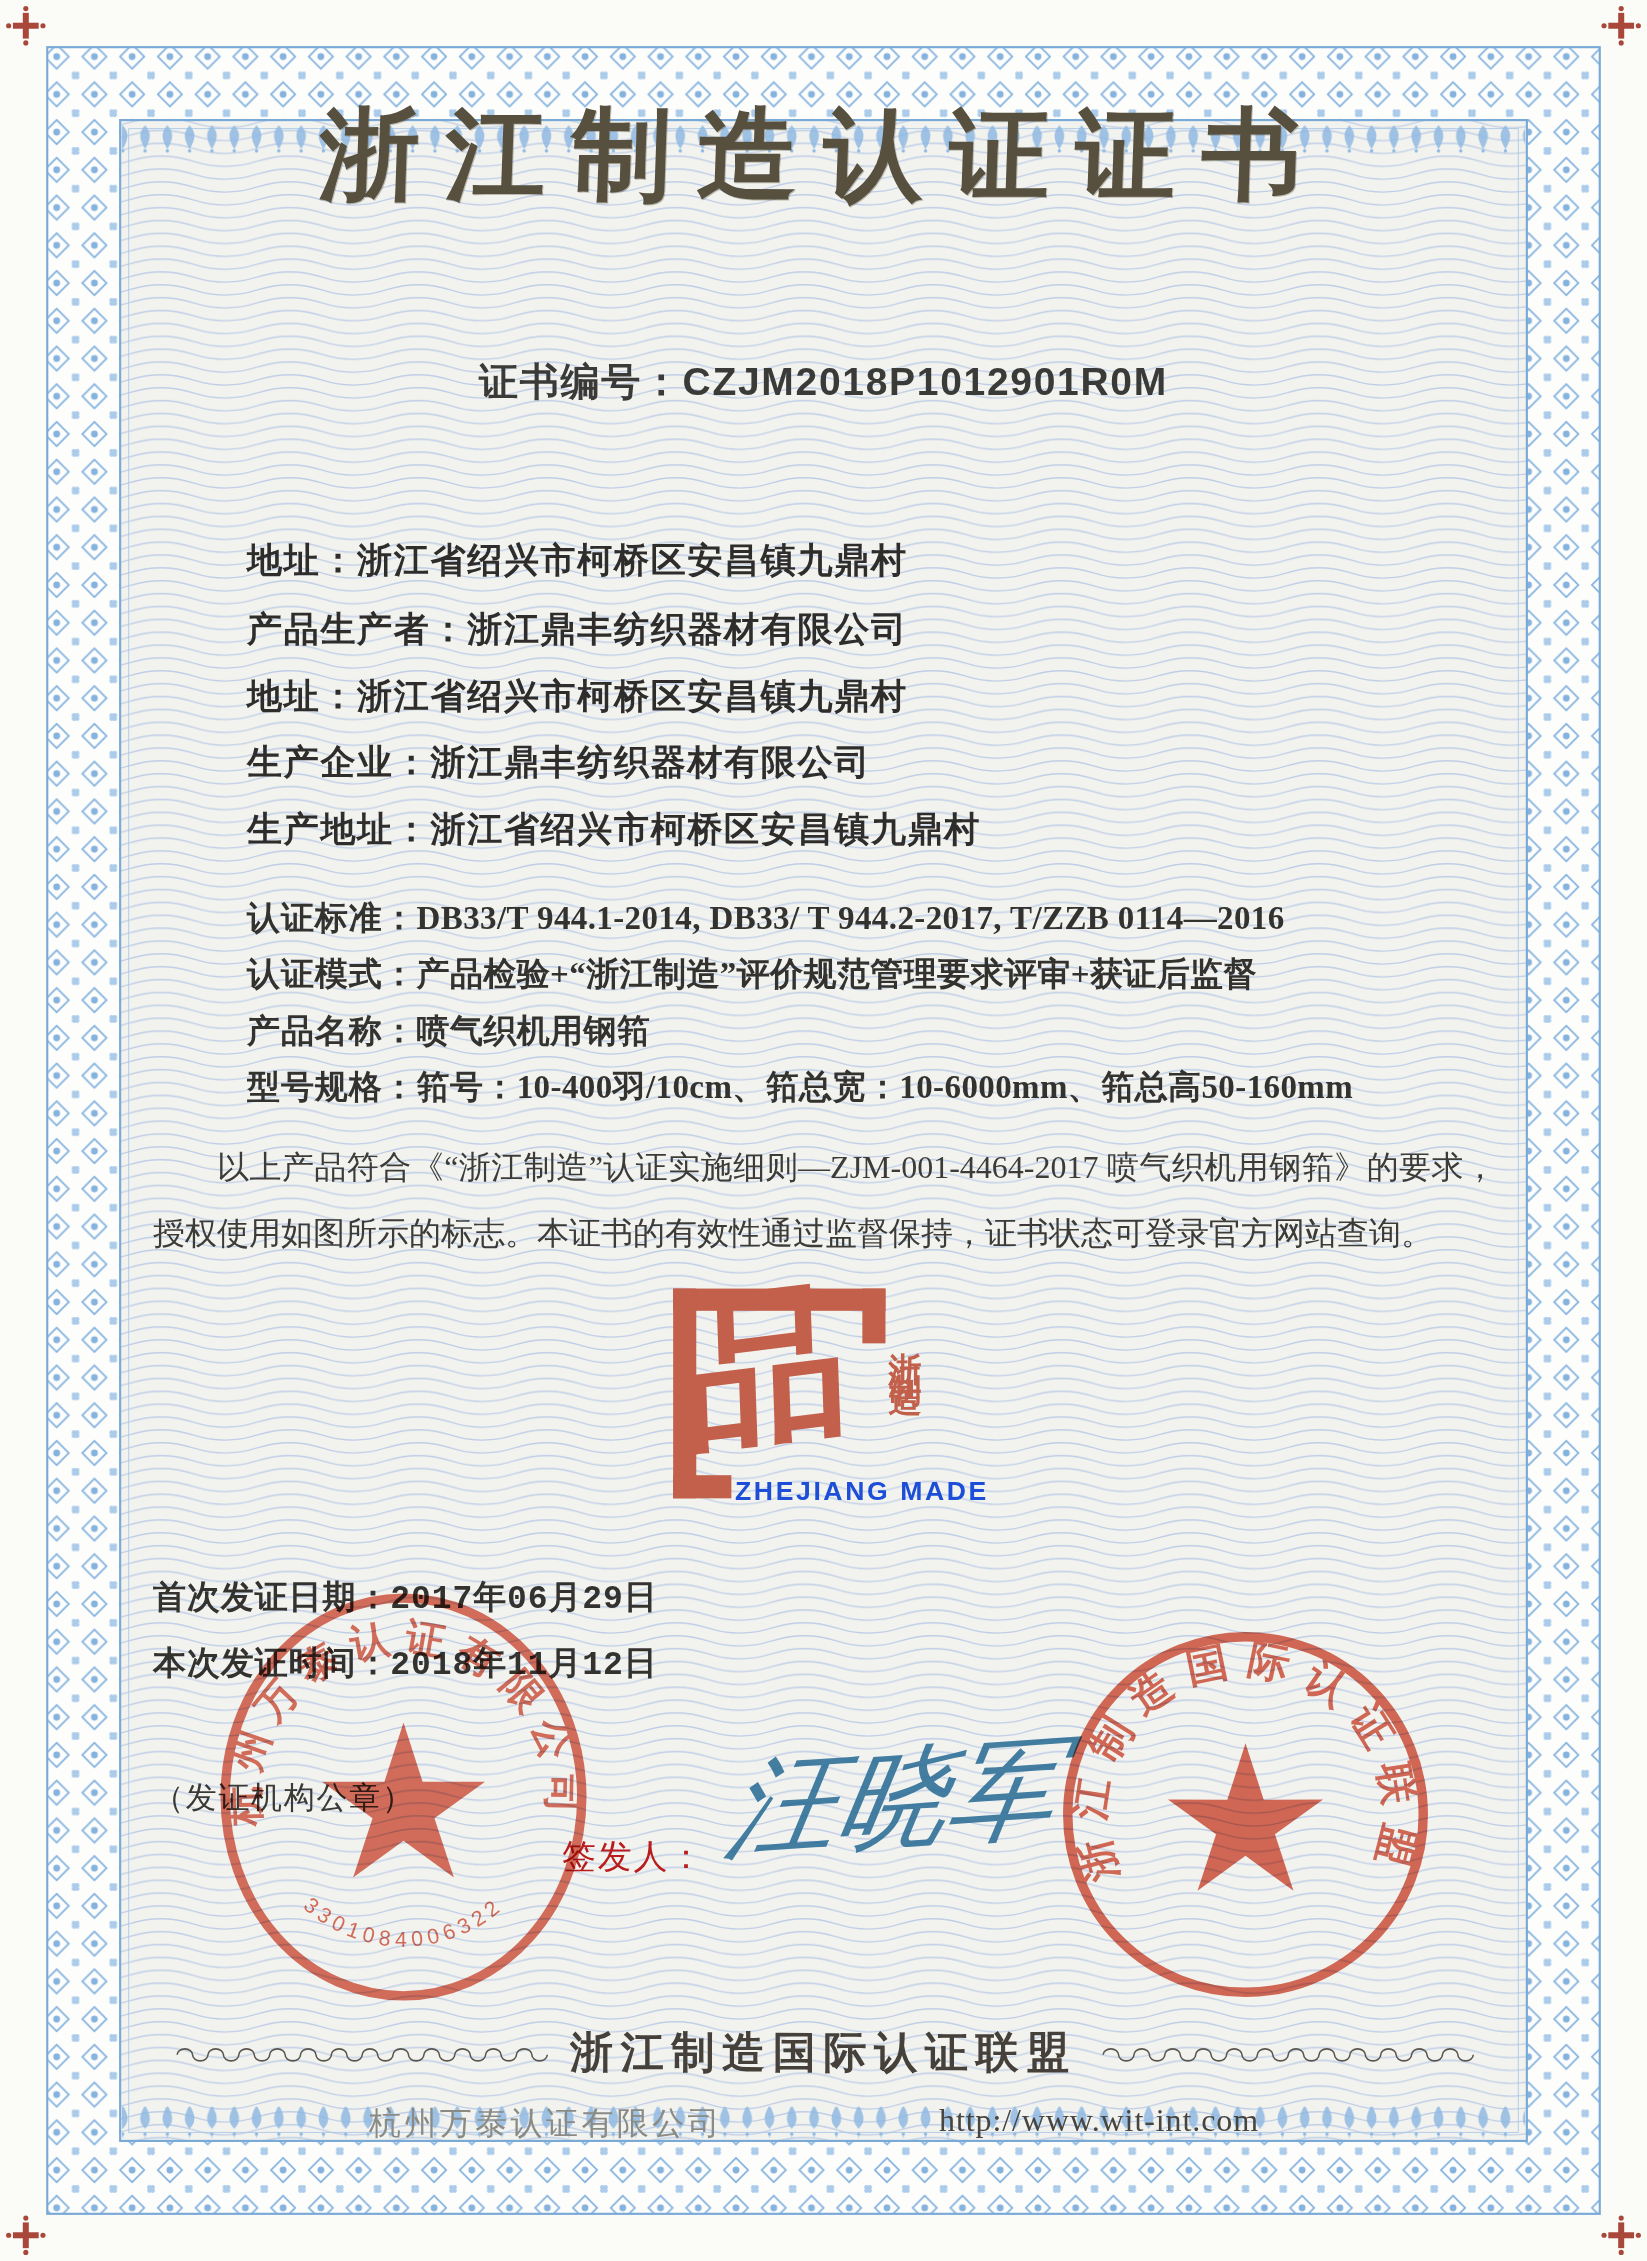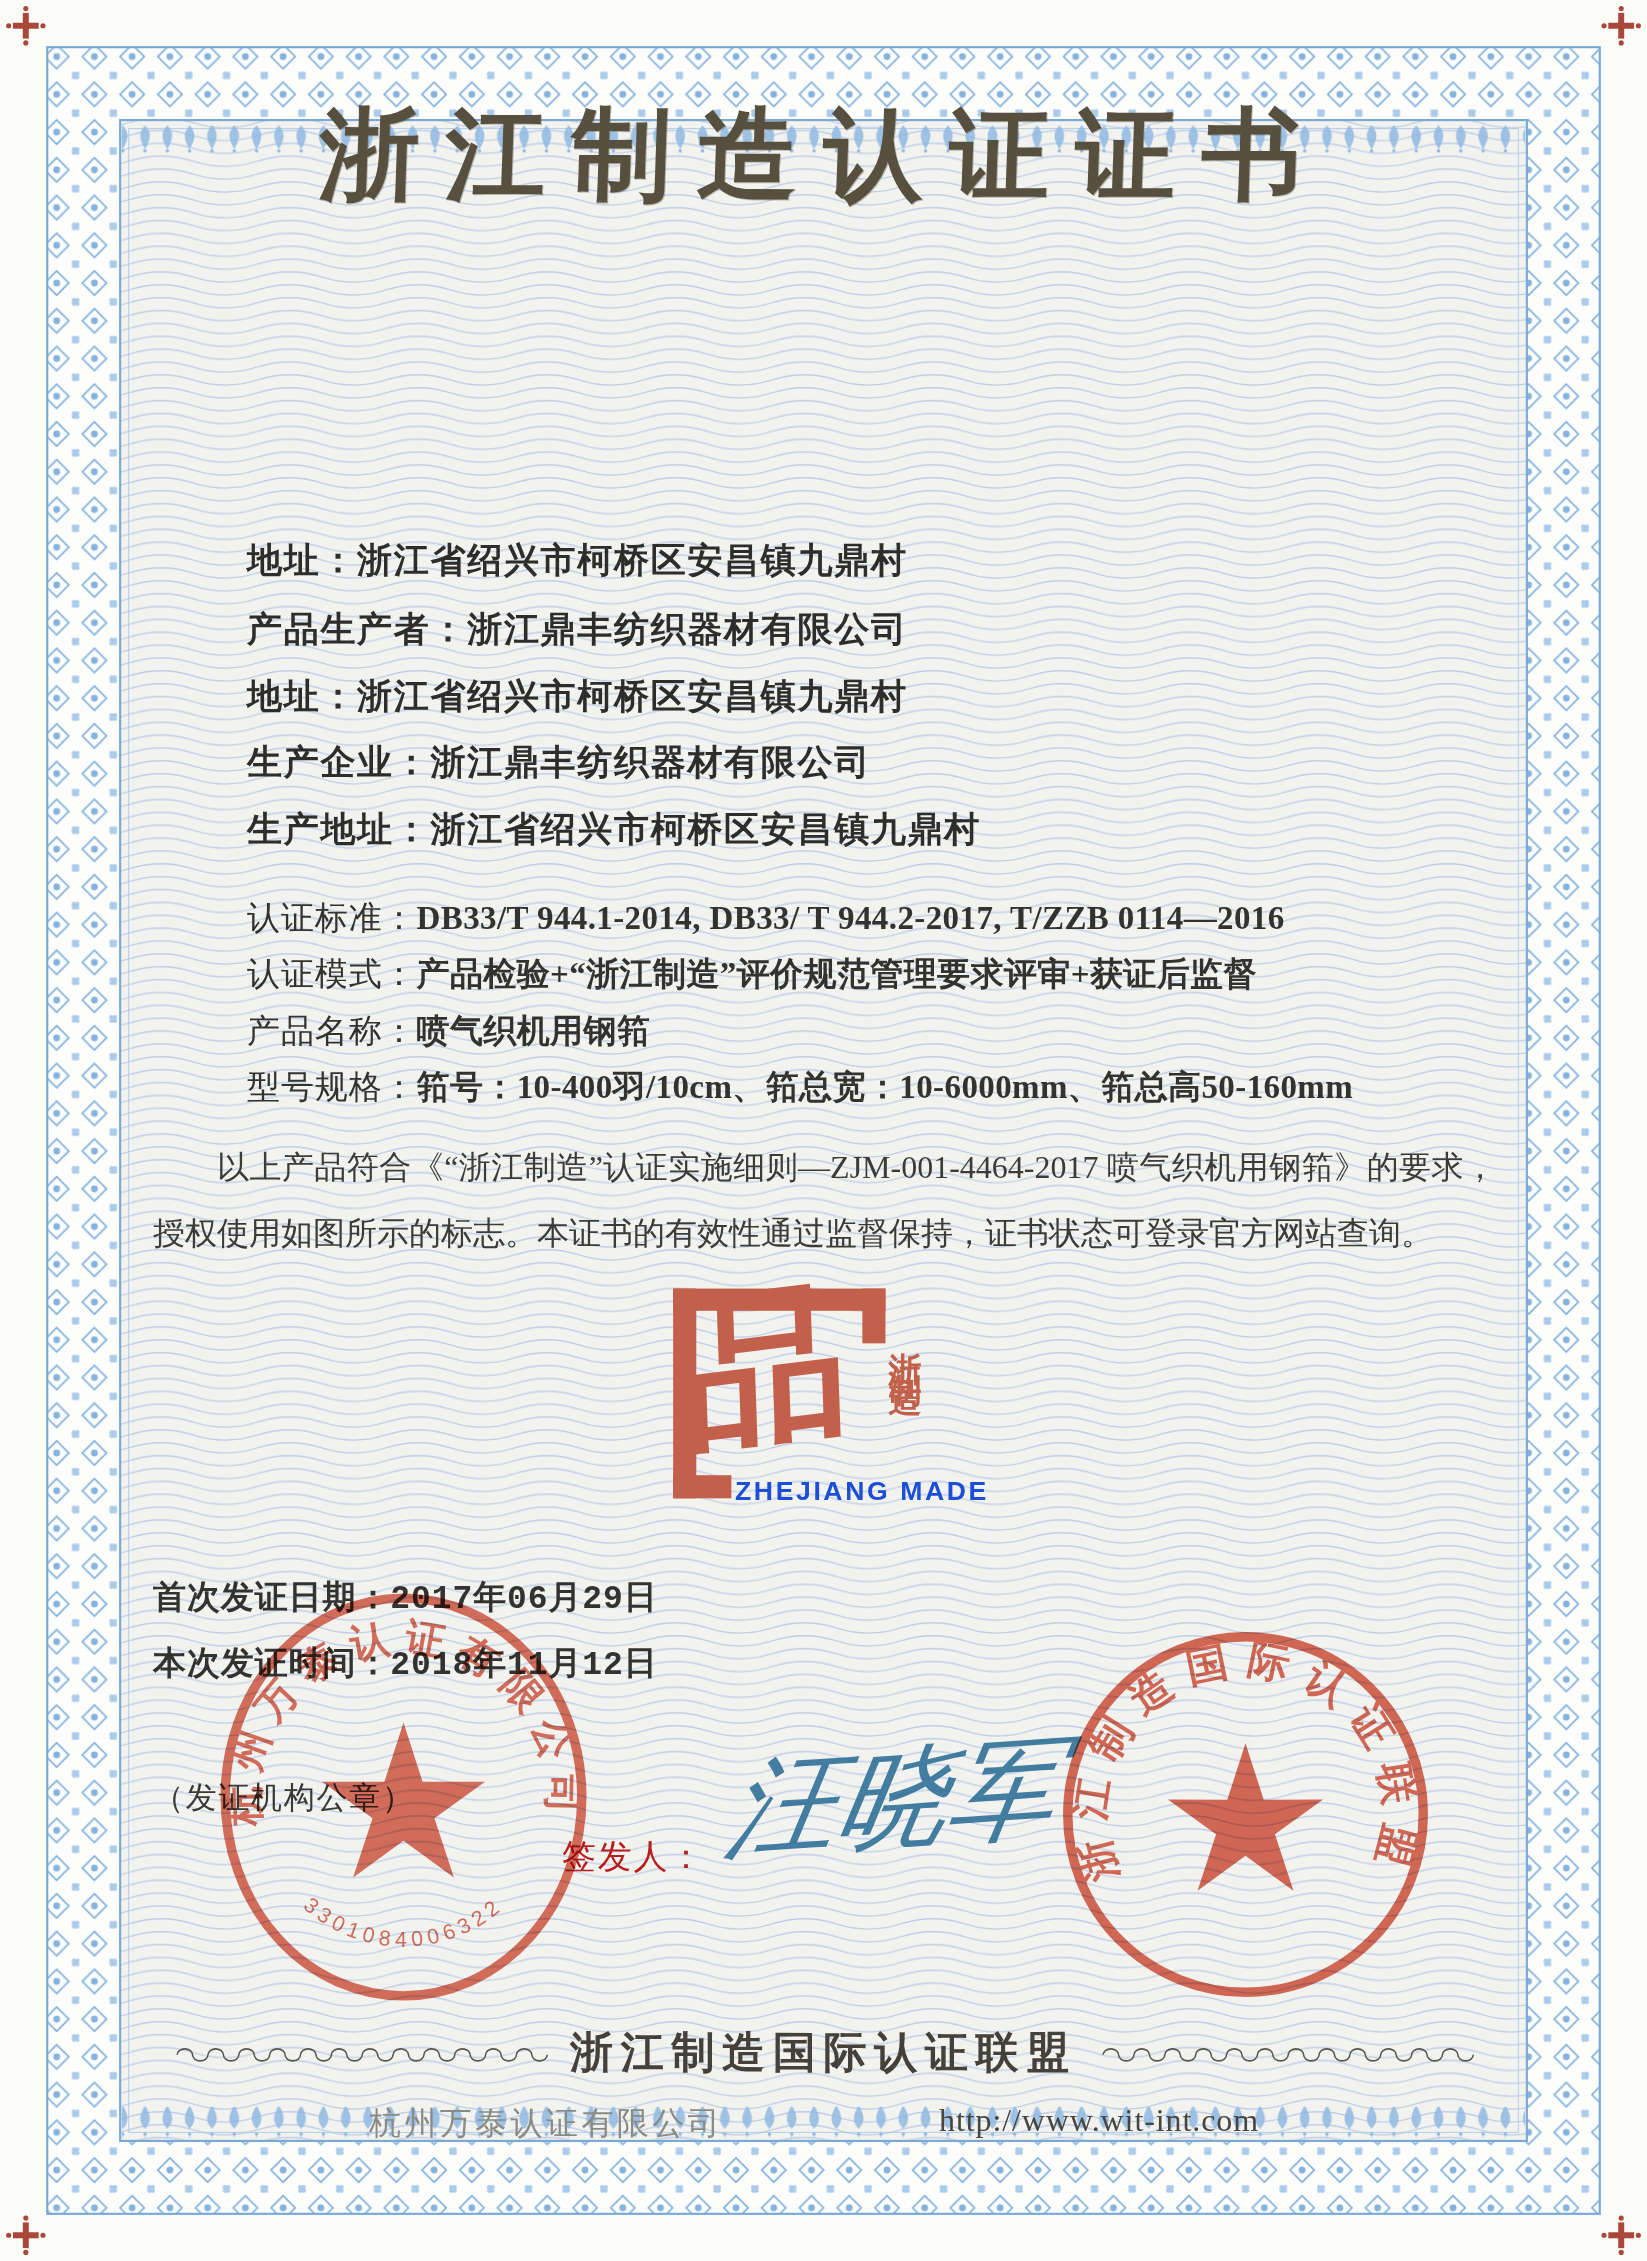--- a/index.html
+++ b/index.html
@@ -34,21 +34,21 @@
     position:absolute;left:247px;
     font-size:35px;font-weight:bold;
     font-family:"Liberation Sans", sans-serif;
     color:#2e2d2b;letter-spacing:1.7px;white-space:nowrap;
   }
   .spec-row{
     position:absolute;left:247px;
     font-size:33px;
     color:#33322f;white-space:nowrap;
   }
-  .spec-row .lbl{font-family:"Liberation Sans", sans-serif;font-weight:normal;letter-spacing:0.9px;text-align:center;}
+  .spec-row .lbl{font-family:"Liberation Sans", sans-serif;font-weight:bold;letter-spacing:0.9px;text-align:center;}
   .spec-row .val{font-family:"Liberation Serif", serif;font-weight:600;letter-spacing:0.4px;}
   .statement{
     position:absolute;left:153px;top:1134px;width:1343px;
     font-size:32px;line-height:66px;
     text-align:justify;text-indent:2em;
     color:#3c3b37;font-family:"Liberation Serif", serif;
   }
   
   .logo{position:absolute;left:661px;top:1280px;width:276px;height:250px;}
   .logo-mark{
@@ -166,20 +166,23 @@
     <rect x="142" y="2456" width="1636" height="36" fill="url(#fringeUp)"></rect>
 
     <use href="#cross" transform="translate(30,30)"></use>
     <use href="#cross" transform="translate(1890,30)"></use>
     <use href="#cross" transform="translate(30,2606)"></use>
     <use href="#cross" transform="translate(1890,2606)"></use>
   </svg>
 
   <div class="title">浙江制造认证证书</div>
 
+  <div class="certno">
+    <span>证书编号：</span><span>CZJM2018P1012901R0M</span>
+  </div>
 
   <div class="info-row" style="top:537px"><span>地址：</span><span>浙江省绍兴市柯桥区安昌镇九鼎村</span></div>
   <div class="info-row" style="top:606px"><span>产品生产者：</span><span>浙江鼎丰纺织器材有限公司</span></div>
   <div class="info-row" style="top:673px"><span>地址：</span><span>浙江省绍兴市柯桥区安昌镇九鼎村</span></div>
   <div class="info-row" style="top:739px"><span>生产企业：</span><span>浙江鼎丰纺织器材有限公司</span></div>
   <div class="info-row" style="top:806px"><span>生产地址：</span><span>浙江省绍兴市柯桥区安昌镇九鼎村</span></div>
 
   <div class="spec-row" style="top:896px"><span class="lbl">认证标准：</span><span class="val">DB33/T 944.1-2014, DB33/ T 944.2-2017, T/ZZB 0114—2016</span></div>
   <div class="spec-row" style="top:952px"><span class="lbl">认证模式：</span><span class="val">产品检验+“浙江制造”评价规范管理要求评审+获证后监督</span></div>
   <div class="spec-row" style="top:1009px"><span class="lbl">产品名称：</span><span class="val">喷气织机用钢筘</span></div>

